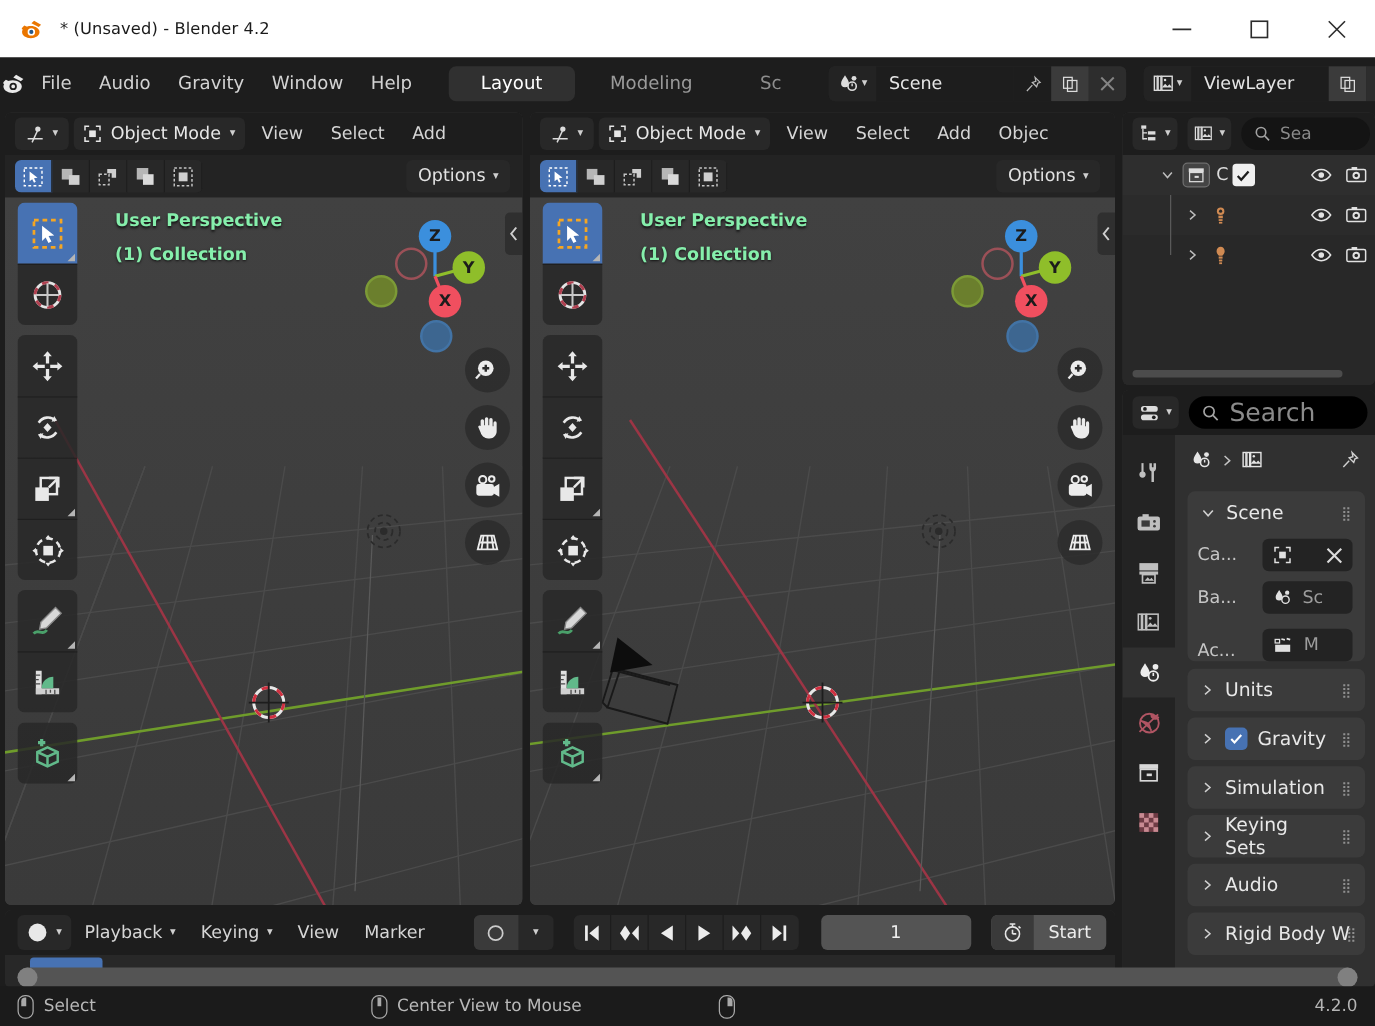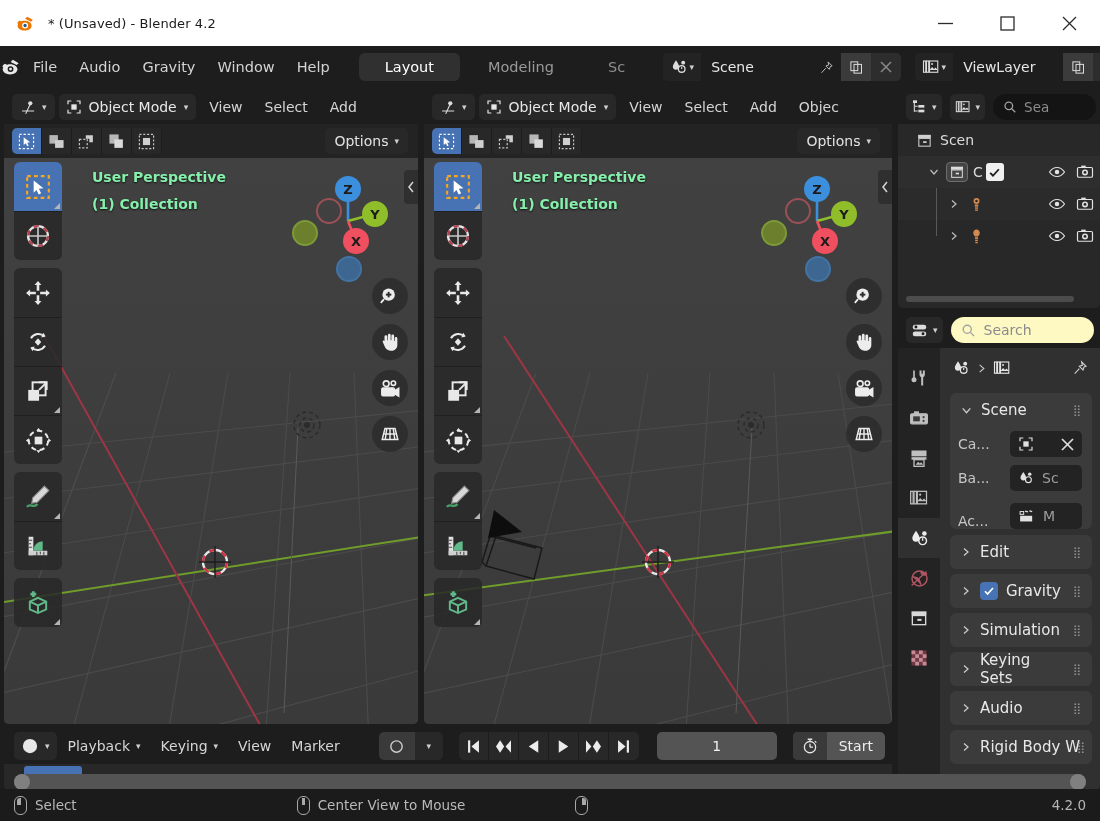--- a/index.html
+++ b/index.html
@@ -97,21 +97,21 @@
   .out-srch { height:26px; flex:1; background:#141414; border-radius:13px; display:flex; align-items:center; gap:7px; padding:0 10px; font-size:13.5px; color:#8b8b8b; margin-right:4px;}
   .out-body { position:absolute; left:0; top:34px; right:0; bottom:0; background:#282828; }
   .out-row { height:32px; display:flex; align-items:center; position:relative; font-size:14px; color:#dcdcdc; }
   .out-row.hl { background:#2e2e2e; }
   .out-row.alt { background:#2b2b2b; }
   .out-icons { position:absolute; right:6px; display:flex; gap:10px; align-items:center; }
   .out-scroll { position:absolute; left:8px; right:26px; bottom:6px; height:6px; background:#4c4c4c; border-radius:3px; }
 
   
   .prop-header { position:absolute; left:0; top:0; right:0; height:36px; background:#1d1d1d; display:flex; align-items:center; padding-left:8px; gap:8px;}
-  .prop-srch { height:26px; flex:1; background:#fef9c3; border-radius:13px; display:flex; align-items:center; gap:8px; padding:0 10px; font-size:14px; color:#8b8b8b; margin-right:6px;}
+  .prop-srch { height:26px; flex:1; background:#000000; border-radius:13px; display:flex; align-items:center; gap:8px; padding:0 10px; font-size:20px; color:#8b8b8b; margin-right:6px;}
   .prop-tabs { position:absolute; left:0; top:36px; width:42px; bottom:0; background:#232323; display:flex; flex-direction:column; align-items:center; padding-top:10px; gap:0;}
   .ptab { width:42px; height:40px; display:flex; align-items:center; justify-content:center; }
   .ptab.active { background:#303030; }
   .prop-body { position:absolute; left:42px; top:36px; right:0; bottom:0; background:#303030; overflow:hidden;}
   .bc { height:40px; display:flex; align-items:center; gap:6px; padding-left:12px; font-size:14px;}
   .panel { margin:5px 8px 0 10px; background:#3b3b3b; border-radius:6px; }
   .panel-head { height:34px; display:flex; align-items:center; gap:8px; padding:0 10px; font-size:15px; color:#e8e8e8;}
   .dots { margin-left:auto; color:#8f8f8f; font-size:11px; letter-spacing:1px; line-height:7px; }
   .prow { height:34px; display:flex; align-items:center; padding:0 10px 0 8px; gap:8px; font-size:14px; color:#c6c6c6;}
   .pfield { flex:1; height:26px; background:#232323; border-radius:5px; display:flex; align-items:center; gap:8px; padding:0 8px; font-size:14px; color:#9d9d9d;}
@@ -807,30 +807,20 @@
       <div class="out-srch">
         <svg width="14" height="14" viewBox="0 0 24 24" fill="none" stroke="#a2a2a2" stroke-width="2.2">
             <circle cx="10" cy="10" r="6.5"></circle>
             <line x1="15" y1="15" x2="21" y2="21"></line>
           </svg>
         <span>Sea</span>
       </div>
     </div>
 
     <div class="out-body">
-      <div class="out-row" style="padding-left:18px;">
-        <span style="display:flex;margin-right:7px;">
-          <svg width="17" height="17" viewBox="0 0 24 24" fill="none" stroke="#cfcfcf" stroke-width="1.5">
-              <rect x="3" y="4" width="18" height="4.5" fill="#cfcfcf" stroke="none"></rect>
-              <rect x="4" y="9" width="16" height="11"></rect>
-              <rect x="10" y="13" width="5" height="2.5" fill="#cfcfcf" stroke="none"></rect>
-            </svg>
-        </span>
-        <span>Scen</span>
-      </div>
 
       <div class="out-row hl" style="padding-left:30px;">
         <span style="display:flex;margin-right:6px;">
           <svg width="12" height="12" viewBox="0 0 24 24" fill="none" stroke="#bdbdbd" stroke-width="2.4">
               <path d="M5 8l7 8 7-8"></path>
             </svg>
         </span>
         <span style="display:flex;margin-right:5px;background:#444;border:1.5px solid #6e6e6e;border-radius:4px;padding:1px;">
           <svg width="18" height="16" viewBox="0 0 24 24" fill="none" stroke="#dcdcdc" stroke-width="1.5">
               <rect x="3" y="4" width="18" height="4.5" fill="#dcdcdc" stroke="none"></rect>
@@ -1108,21 +1098,21 @@
         </div>
       </div>
 
       <div class="panel">
         <div class="panel-head">
           <span style="display:flex;">
             <svg width="12" height="12" viewBox="0 0 24 24" fill="none" stroke="#cfcfcf" stroke-width="2.4">
                 <path d="M8 5l8 7-8 7"></path>
               </svg>
           </span>
-          <span>Edit</span>
+          <span>Units</span>
           <span class="dots">⣿</span>
         </div>
       </div>
 
       <div class="panel">
         <div class="panel-head">
           <span style="display:flex;">
             <svg width="12" height="12" viewBox="0 0 24 24" fill="none" stroke="#cfcfcf" stroke-width="2.4">
                 <path d="M8 5l8 7-8 7"></path>
               </svg>

